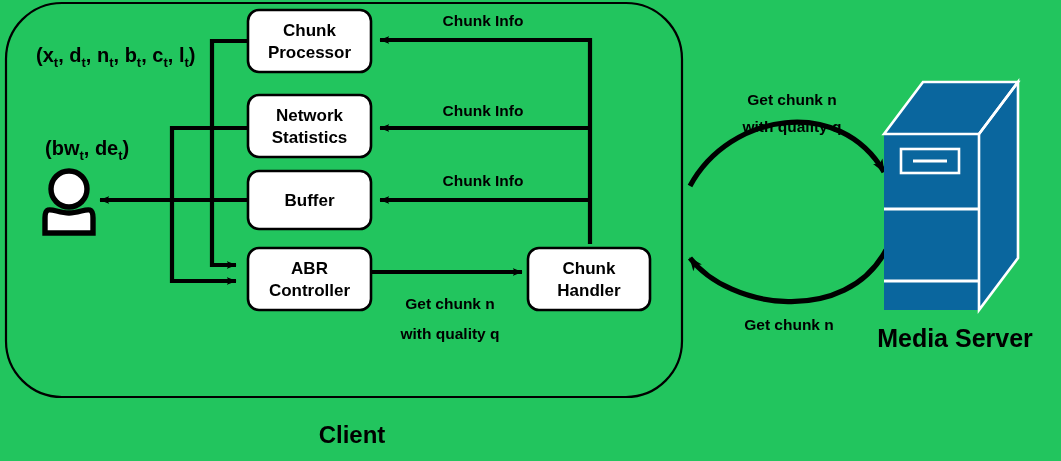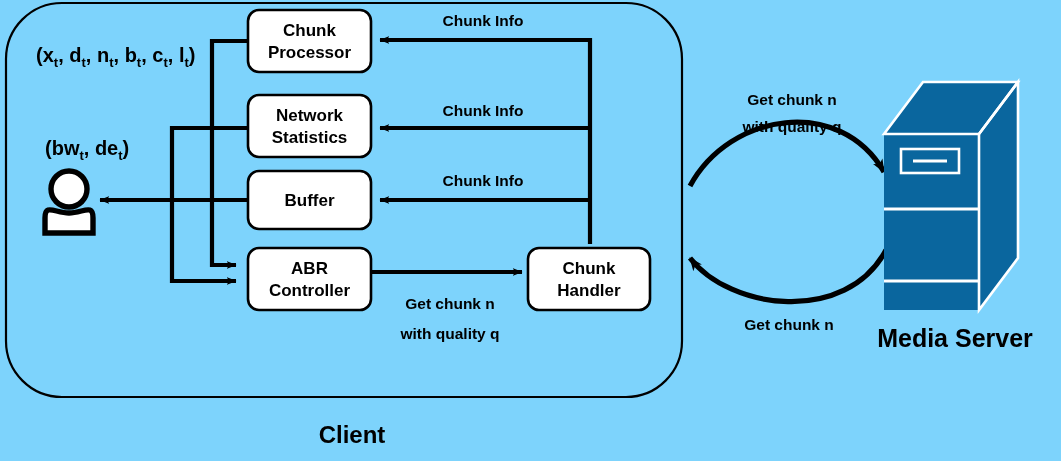--- a/index.html
+++ b/index.html
@@ -7,21 +7,21 @@
     padding: 0;
     background: #ffffff;
   }
   body {
     font-family: "Liberation Sans", sans-serif;
   }
   #canvas {
     position: relative;
     width: 1061px;
     height: 461px;
-    background: #7dd3fc;
+    background: #22c55e;
     overflow: hidden;
   }
   #diagram-svg {
     position: absolute;
     left: 0;
     top: 0;
     width: 1061px;
     height: 461px;
   }
   .svg-text {

